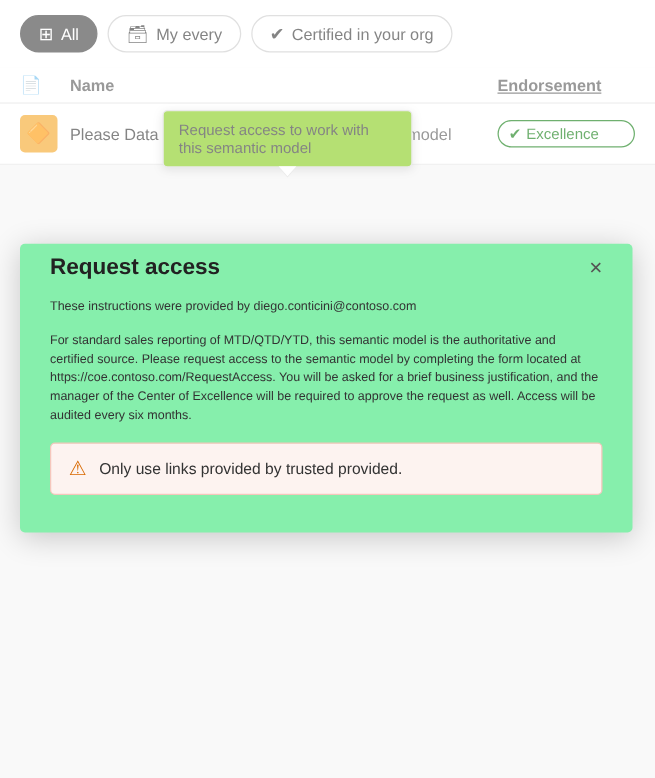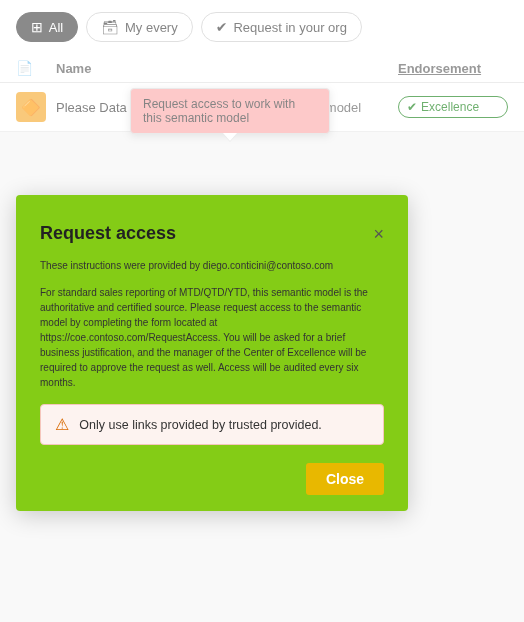--- a/index.html
+++ b/index.html
@@ -154,21 +154,21 @@
 
     .certified-badge .cert-icon {
       font-size: 12px;
     }
 
     
     .tooltip-bubble {
       position: absolute;
       top: 88px;
       left: 130px;
-      background: #fca5a5;
+      background: #84cc16;
       border: 1px solid #ddd;
       border-radius: 4px;
       padding: 8px 12px;
       font-size: 12px;
       color: #333;
       box-shadow: 0 2px 8px rgba(0,0,0,0.15);
       z-index: 100;
       max-width: 200px;
       pointer-events: none;
     }
@@ -202,25 +202,25 @@
       background: rgba(255,255,255,0.4);
       z-index: 200;
       display: flex;
       align-items: flex-start;
       justify-content: flex-start;
       padding-top: 195px;
       padding-left: 16px;
     }
 
     .modal {
-      background: #84cc16;
+      background: #86efac;
       border-radius: 4px;
       box-shadow: 0 4px 24px rgba(0,0,0,0.2);
-      width: 392px;
-      padding: 28px 24px 16px 24px;
+      width: 490px;
+      padding: 8px 24px 16px 24px;
       position: relative;
     }
 
     .modal-header {
       display: flex;
       align-items: center;
       justify-content: space-between;
       margin-bottom: 14px;
     }
 
@@ -293,21 +293,21 @@
   <button class="filter-btn active">
     <span class="btn-icon">⊞</span>
     <span>All</span>
   </button>
   <button class="filter-btn">
     <span class="btn-icon">🗃</span>
     <span>My every</span>
   </button>
   <button class="filter-btn">
     <span class="btn-icon">✔</span>
-    <span>Request in your org</span>
+    <span>Certified in your org</span>
   </button>
 </div>
 
 <div class="table-header">
   <div class="col-icon">
     <span style="font-size:14px; color:#777;">📄</span>
   </div>
   <div class="col-name">Name</div>
   <div style="width:40px;"></div>
   <div class="col-type"></div>
@@ -349,17 +349,14 @@
       <button class="modal-close">×</button>
     </div>
     <div class="modal-body">
       <p>These instructions were provided by diego.conticini@contoso.com</p>
       <p>For standard sales reporting of MTD/QTD/YTD, this semantic model is the authoritative and certified source. Please request access to the semantic model by completing the form located at https://coe.contoso.com/RequestAccess. You will be asked for a brief business justification, and the manager of the Center of Excellence will be required to approve the request as well. Access will be audited every six months.</p>
     </div>
     <div class="modal-warning">
       <span class="warning-icon">⚠</span>
       <span>Only use links provided by trusted provided.</span>
     </div>
-    <div class="modal-footer">
-      <button class="close-btn">Close</button>
-    </div>
   </div>
 </div>
 
 </body></html>

